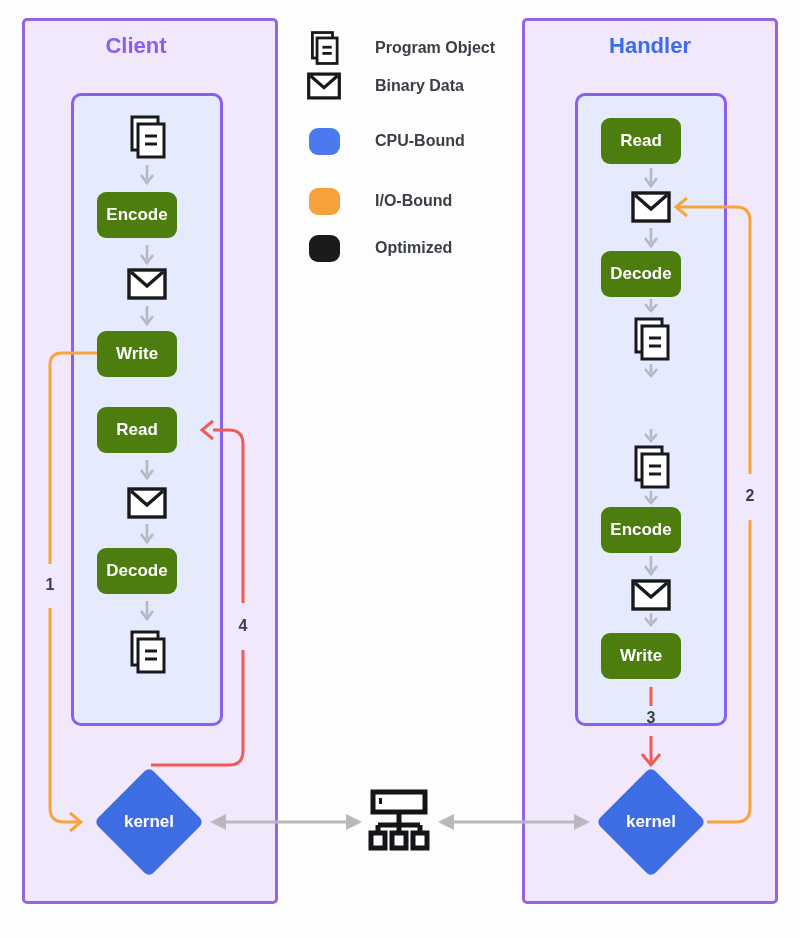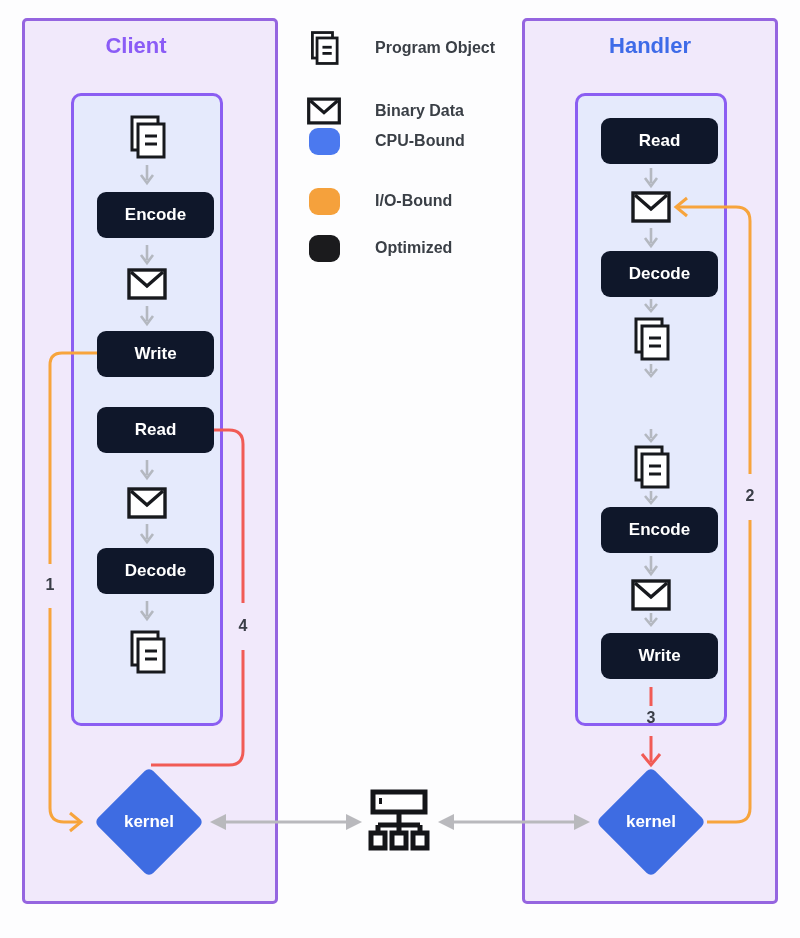--- a/index.html
+++ b/index.html
@@ -11,21 +11,21 @@
   .outer{position:absolute;top:18px;width:256px;height:886px;background:#f1e9fb;
          border:3px solid #9565e0;border-radius:5px;box-sizing:border-box;}
   .outer.client{left:22px;} .outer.server{left:522px;}
   .inner{position:absolute;top:93px;width:152px;height:633px;background:#e5eafc;
          border:3px solid #8b5ef2;border-radius:10px;box-sizing:border-box;}
   .inner.client{left:71px;} .inner.server{left:575px;}
   .ptitle{position:absolute;top:33px;width:256px;text-align:center;font-size:22px;font-weight:bold;}
   .ptitle.client{left:8px;color:#8b5cf6;} .ptitle.server{left:522px;color:#3e6be8;}
 
   
-  .step{position:absolute;width:117px;height:46px;background:#0f172a;border-radius:9px;
+  .step{position:absolute;width:80px;height:46px;background:#4d7c0f;border-radius:9px;
         color:#fff;font-size:17px;font-weight:bold;display:flex;align-items:center;justify-content:center;}
   .pill{position:absolute;width:104px;height:48px;background:#4f74ee;border:3px solid #8b5cf6;
         border-radius:26px;box-sizing:border-box;color:#fff;font-size:17px;font-weight:bold;
         display:flex;align-items:center;justify-content:center;}
   .kernelwrap{position:absolute;width:110px;height:110px;}
   .diamond{position:absolute;left:16px;top:16px;width:78px;height:78px;background:#3e6ce2;
            border-radius:6px;transform:rotate(45deg);}
   .klabel{position:absolute;left:0;top:0;width:110px;height:110px;display:flex;align-items:center;
           justify-content:center;color:#fff;font-size:17px;font-weight:bold;}
 
@@ -216,21 +216,21 @@
     <span class="lic">
       <svg width="34" height="38" viewBox="0 0 44 48">
         <rect x="7" y="4" width="26" height="33" fill="#fff" stroke="#17191d" stroke-width="3.6"></rect>
         <rect x="13" y="11" width="26" height="33" fill="#fff" stroke="#17191d" stroke-width="3.6"></rect>
         <line x1="20" y1="23" x2="32" y2="23" stroke="#17191d" stroke-width="3.6"></line>
         <line x1="20" y1="31" x2="32" y2="31" stroke="#17191d" stroke-width="3.6"></line>
       </svg>
     </span>
     <span class="llabel">Program Object</span>
   </div>
-  <div class="lrow" style="top:94px">
+  <div class="lrow" style="top:69px">
     <span class="lic">
       <svg width="34" height="28" viewBox="0 0 40 32">
         <rect x="2" y="2" width="36" height="28" fill="#fff" stroke="#17191d" stroke-width="3.8"></rect>
         <path d="M4,4 L20,18 L36,4" fill="none" stroke="#17191d" stroke-width="3.8"></path>
       </svg>
     </span>
     <span class="llabel">Binary Data</span>
   </div>
   <div class="lrow" style="top:124px">
     <span class="lic">

